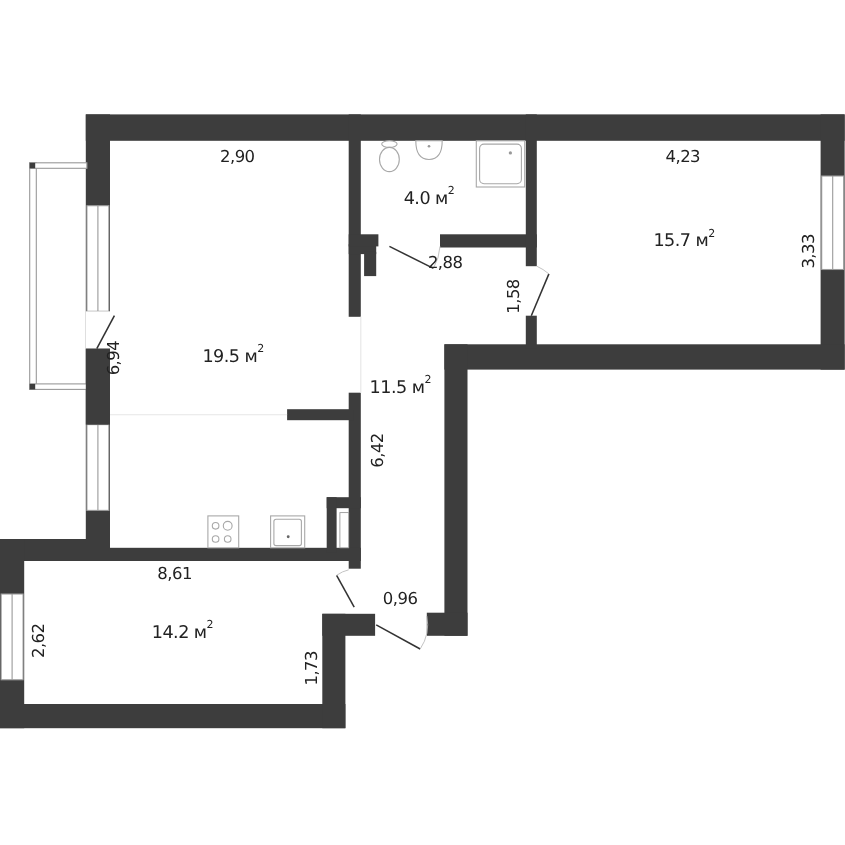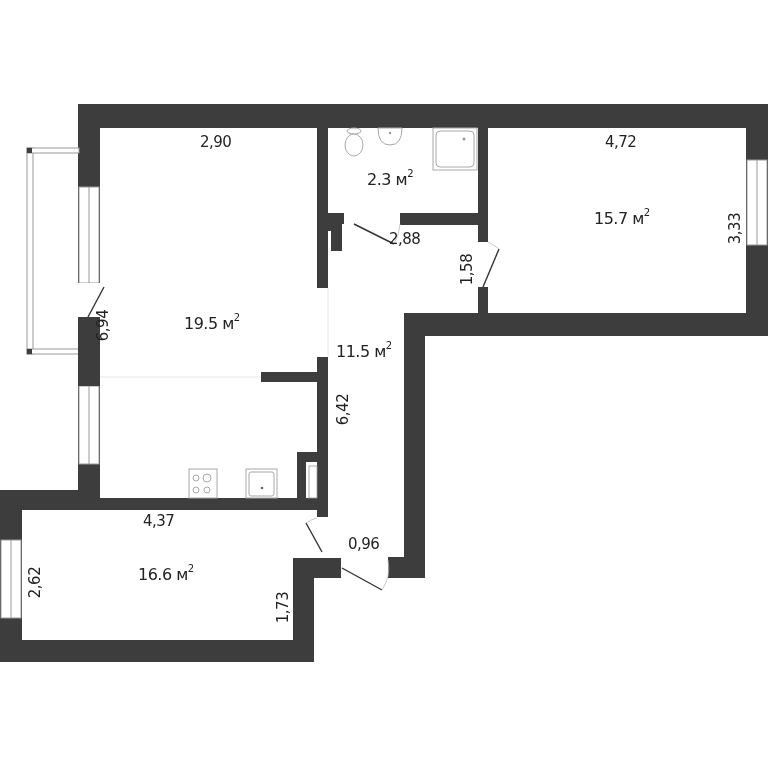--- a/index.html
+++ b/index.html
@@ -117,28 +117,28 @@
     <circle cx="262" cy="488" r="1.3" fill="#666"></circle>
   </g>
 
   <rect x="309" y="466" width="8" height="32" fill="#fff" stroke="#999" stroke-width="0.8"></rect>
 </svg>
 
 <div class="lbl" style="left:200px;top:135px;">2,90</div>
 <div class="lbl rot" style="left:88px;top:318px;">6,94</div>
 <div class="lbl area" style="left:184px;top:316px;"><span>19.5</span> <span>м</span><sup>2</sup></div>
 
-<div class="lbl area" style="left:367px;top:172px;"><span>2.3</span> <span>м</span><sup>2</sup></div>
+<div class="lbl area" style="left:367px;top:172px;"><span>4.0</span> <span>м</span><sup>2</sup></div>
 
-<div class="lbl" style="left:605px;top:135px;">4,72</div>
+<div class="lbl" style="left:605px;top:135px;">4,23</div>
 <div class="lbl area" style="left:594px;top:211px;"><span>15.7</span> <span>м</span><sup>2</sup></div>
 <div class="lbl rot" style="left:720px;top:221px;">3,33</div>
 
 <div class="lbl" style="left:389px;top:232px;">2,88</div>
 <div class="lbl rot" style="left:452px;top:262px;">1,58</div>
 <div class="lbl area" style="left:336px;top:344px;"><span>11.5</span> <span>м</span><sup>2</sup></div>
 <div class="lbl rot" style="left:328px;top:402px;">6,42</div>
 <div class="lbl" style="left:348px;top:537px;">0,96</div>
 
-<div class="lbl" style="left:143px;top:514px;">4,37</div>
-<div class="lbl area" style="left:138px;top:567px;"><span>16.6</span> <span>м</span><sup>2</sup></div>
+<div class="lbl" style="left:143px;top:514px;">8,61</div>
+<div class="lbl area" style="left:138px;top:567px;"><span>14.2</span> <span>м</span><sup>2</sup></div>
 <div class="lbl rot" style="left:20px;top:575px;">2,62</div>
 <div class="lbl rot" style="left:268px;top:600px;">1,73</div>
 
 </body></html>

